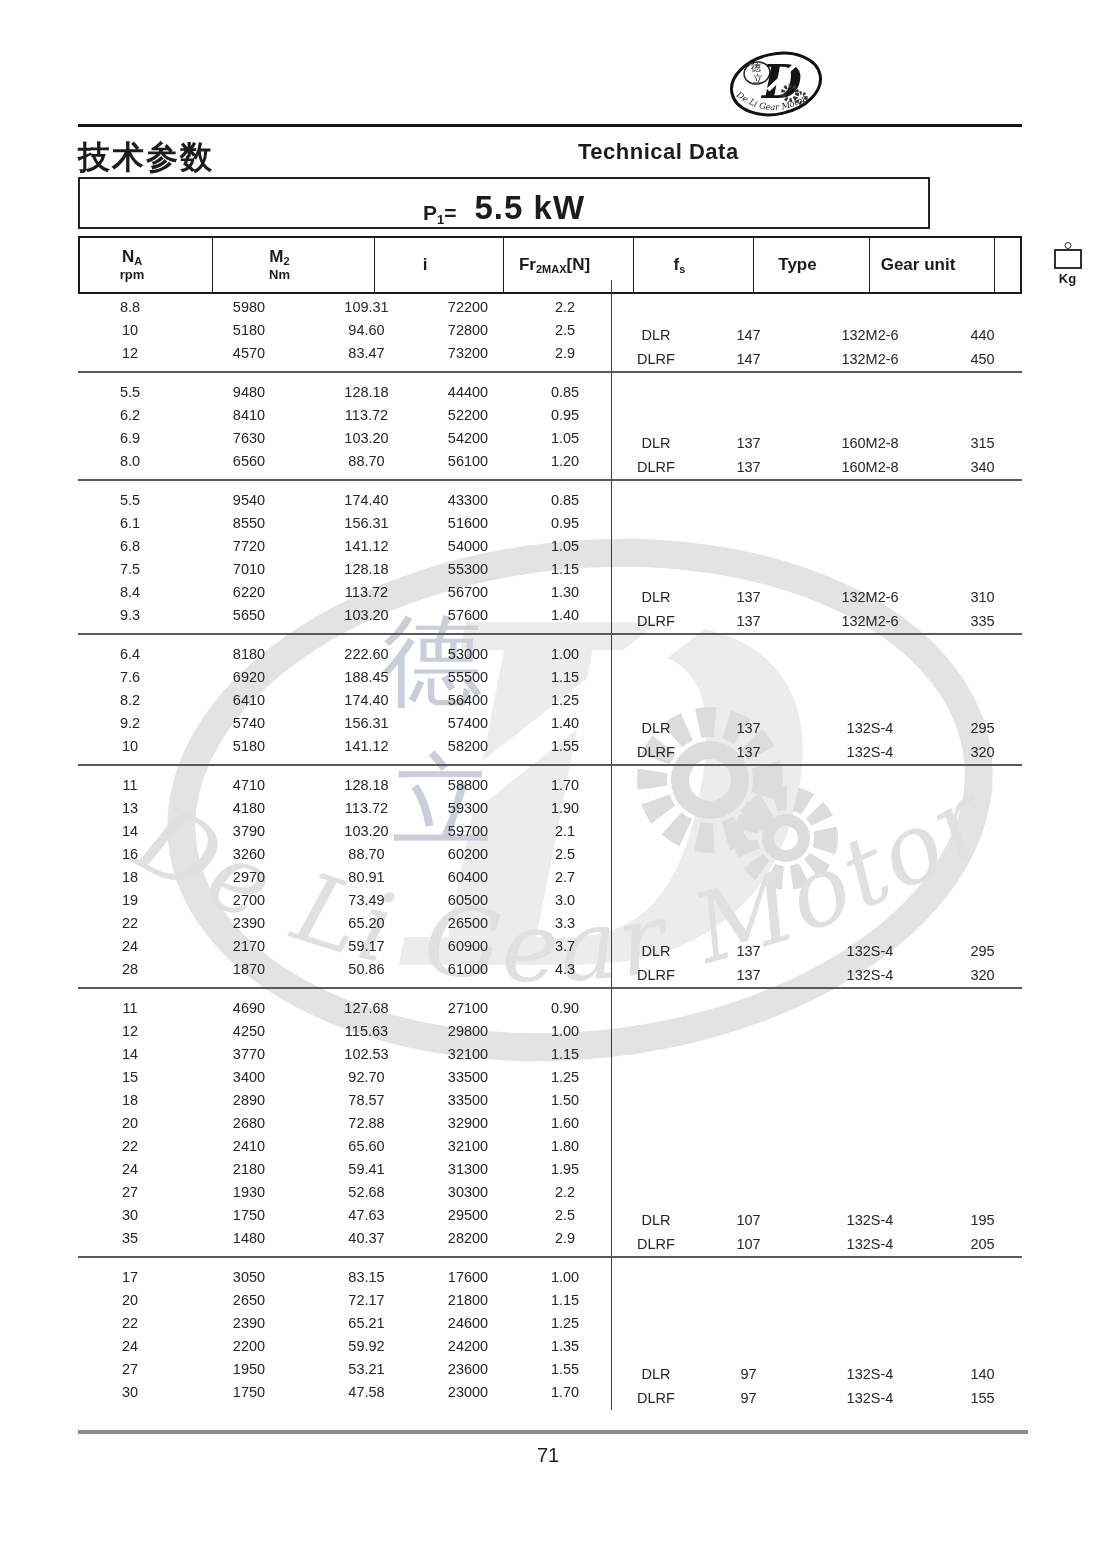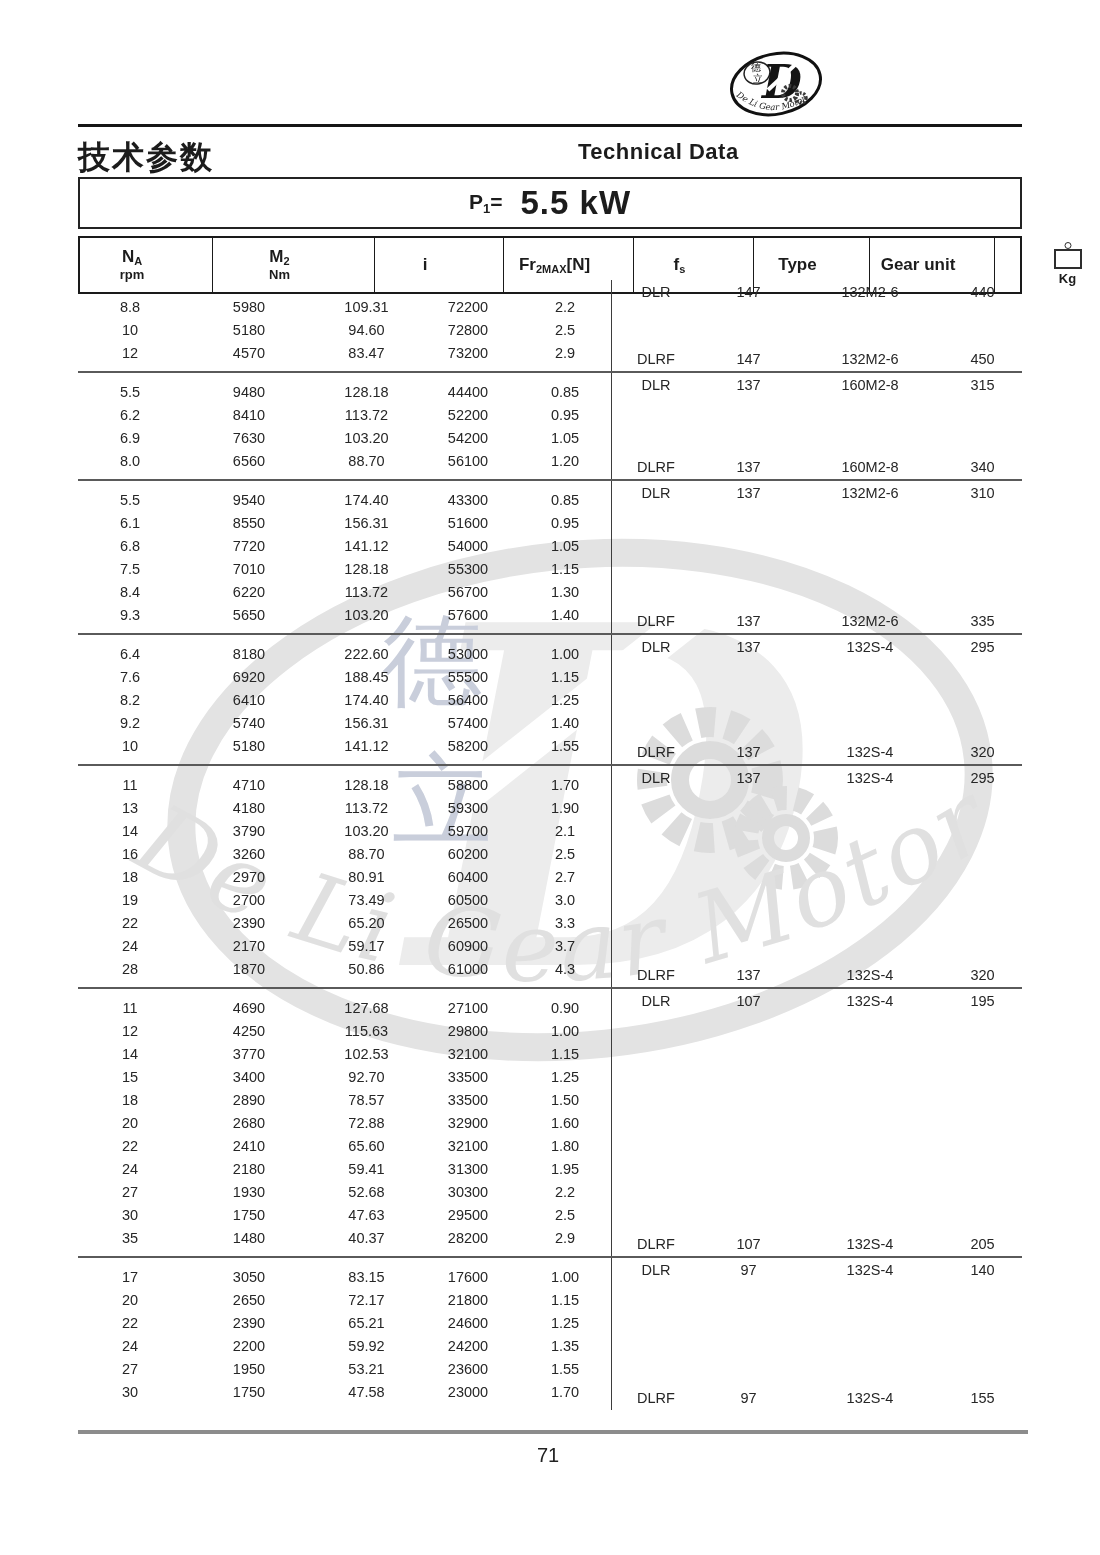--- a/index.html
+++ b/index.html
@@ -13,23 +13,23 @@
   .brand{position:absolute;top:46px;left:728px;display:flex;align-items:center;gap:16px;}
   .brand-name{
     font-family:"DejaVu Serif",serif;font-weight:bold;font-size:48px;
     letter-spacing:13px;color:#0a0a0a;white-space:nowrap;line-height:1;
   }
   .top-rule{position:absolute;left:78px;top:124px;width:944px;height:3px;background:#151515;}
   .sec-cn{position:absolute;left:78px;top:136px;font-size:32px;font-weight:bold;letter-spacing:2px;}
   .sec-en{position:absolute;left:578px;top:139px;font-size:22px;font-weight:bold;letter-spacing:.5px;}
   
   .power-box{
-    position:absolute;left:78px;top:177px;width:944px;height:52px;
+    position:absolute;left:78px;top:177px;width:852px;height:52px;
     border:2px solid #232323;box-sizing:border-box;
-    display:flex;align-items:center;justify-content:center;background:transparent;
+    display:flex;align-items:flex-end;justify-content:center;background:transparent;
   }
   .p-small{font-weight:bold;font-size:21px;}
   .p-sub{font-weight:bold;font-size:13px;vertical-align:-4px;}
   .p-big{font-weight:bold;font-size:33px;letter-spacing:1px;margin-left:18px;}
   
   .thead{
     position:absolute;left:78px;top:236px;width:944px;height:58px;
     border:2px solid #1a1a1a;box-sizing:border-box;
     display:grid;grid-template-columns:104px 134px 101px 102px 92px 88px 97px 146px auto;gap:28px;
   }
@@ -50,21 +50,21 @@
   
   .tbody{position:absolute;left:78px;top:280px;width:944px;}
   .block{display:flex;border-bottom:2px solid #5a5a5a;background:transparent;}
   .block.last{border-bottom:none;}
   .bleft{
     width:533px;display:grid;grid-template-columns:104px 134px 101px 102px 92px;
     padding:8px 0 6px 0;align-content:start;
   }
   .block.first .bleft{padding-top:16px;}
   .dcell{height:23px;line-height:23px;text-align:center;font-size:14.5px;color:#262626;}
-  .bright{flex:1;border-left:1.5px solid #3d3d3d;display:flex;flex-direction:column;justify-content:space-between;gap:0;}
+  .bright{flex:1;border-left:1.5px solid #3d3d3d;display:flex;flex-direction:column;justify-content:flex-end;gap:0;}
   .rrow{display:grid;grid-template-columns:88px 97px 146px auto;}
   .rcell{height:24px;line-height:24px;text-align:center;font-size:14.5px;color:#262626;}
   
   .bottom-rule{position:absolute;left:78px;top:1430px;width:950px;height:3.5px;background:#8c8c8c;}
   .page-num{position:absolute;left:0;top:1444px;width:1096px;text-align:center;font-size:20px;color:#222;}
 </style>
 </head>
 <body>
 
 <div class="page">

